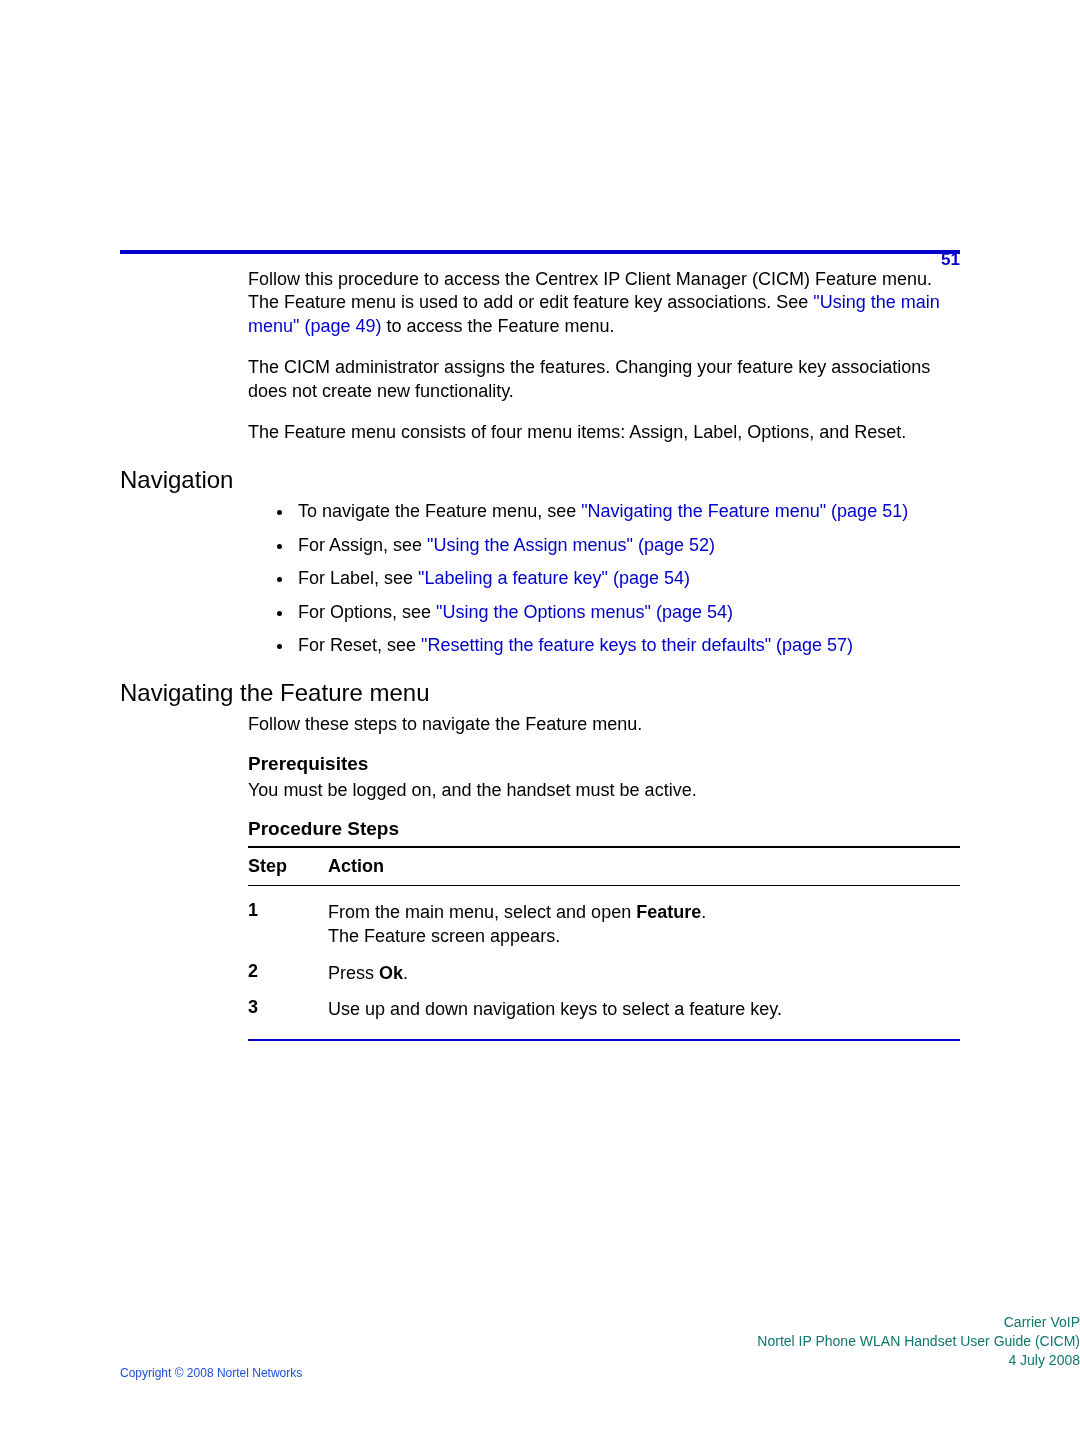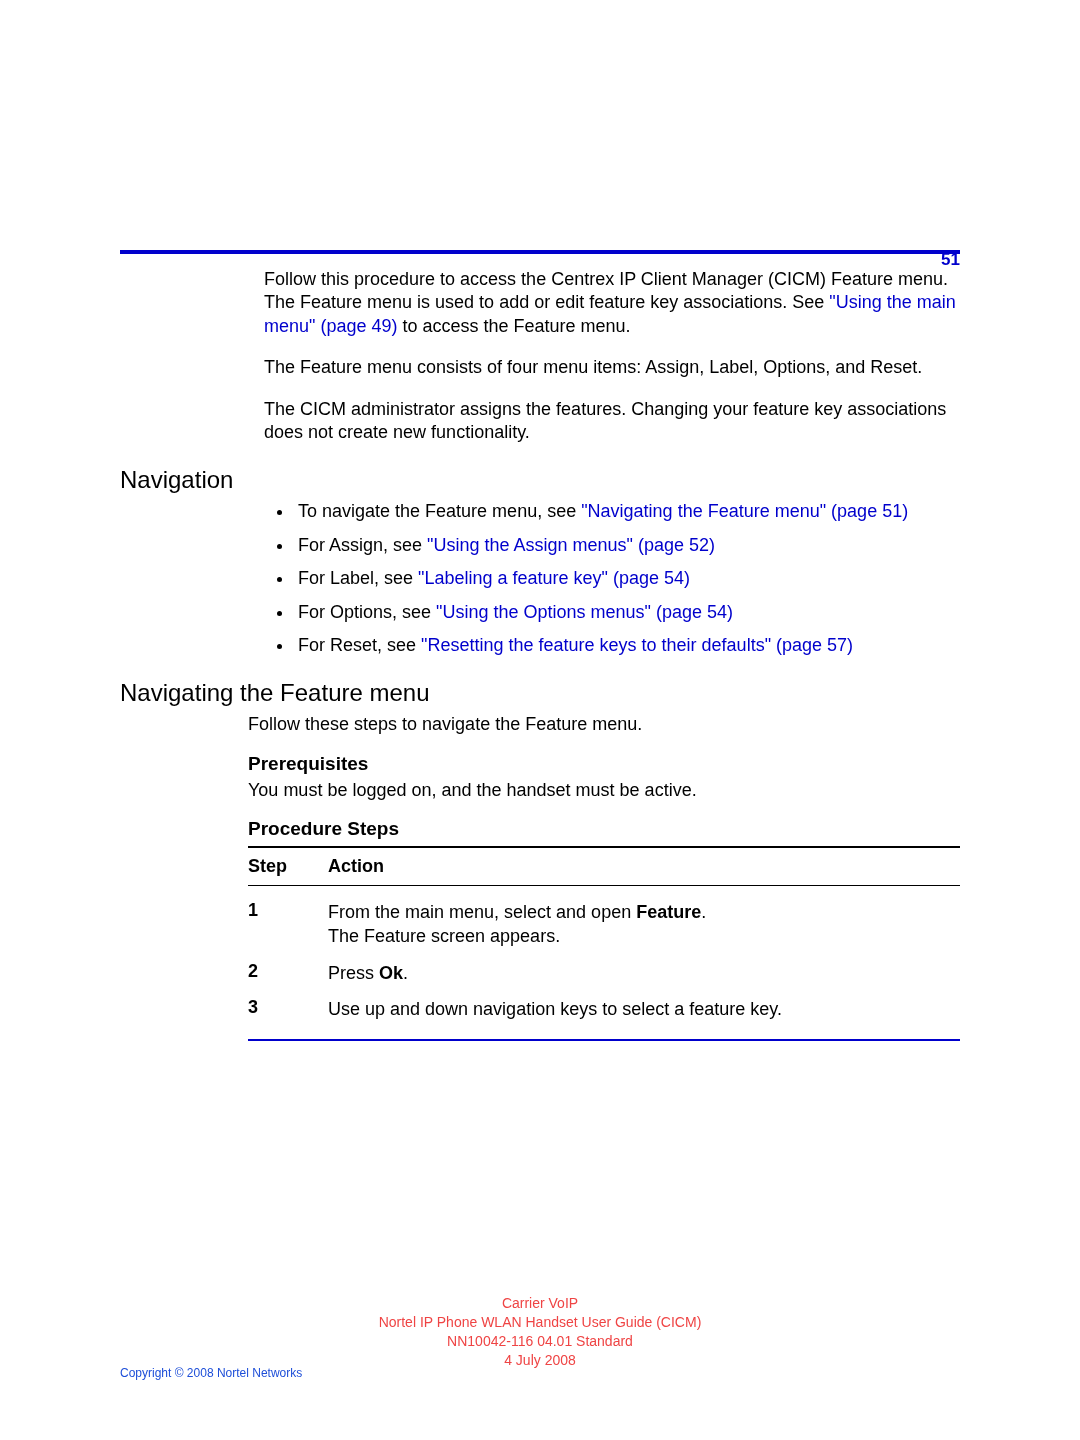--- a/index.html
+++ b/index.html
@@ -39,21 +39,21 @@
     font-size: 36px;
     font-weight: bold;
     margin: 18px 0 14px 0;
   }
   .body-block {
     margin-left: 128px;
     font-size: 18px;
     line-height: 1.30;
   }
   .para {
-    margin: 14px 0 18px 16px;
+    margin: 14px 0 18px 0;
   }
   .link {
     color: #0000cc;
   }
   h2.section {
     font-size: 24px;
     font-weight: normal;
     margin: 22px 0 6px 0;
   }
   h3.subsection {
@@ -115,22 +115,22 @@
   .step-text .sub {
     margin-top: 0;
   }
   .footer-rule {
     margin-left: 128px;
     border: none;
     border-top: 2.5px solid #0000cc;
     margin-top: 12px;
   }
   .footer-block {
-    text-align: center;
-    color: #ef4444;
+    text-align: right;
+    color: #0f766e;
     font-size: 14px;
     line-height: 1.35;
     margin-top: 10px;
   }
   .copyright {
     position: absolute;
     left: 120px;
     bottom: 60px;
     font-size: 12px;
     color: #1d4ed8;
@@ -149,22 +149,22 @@
 
   <div class="page-number">51</div>
 
   <hr class="hr-thick">
   <hr class="hr-thin">
 
   <div class="body-block">
     <div class="para">
       <span>Follow this procedure to access the Centrex IP Client Manager (CICM) Feature menu. The Feature menu is used to add or edit feature key associations. See </span><span class="link">"Using the main menu" (page 49)</span><span> to access the Feature menu.</span>
     </div>
+    <div class="para">The CICM administrator assigns the features. Changing your feature key associations does not create new functionality.</div>
     <div class="para">The Feature menu consists of four menu items: Assign, Label, Options, and Reset.</div>
-    <div class="para">The CICM administrator assigns the features. Changing your feature key associations does not create new functionality.</div>
   </div>
 
   <h2 class="section">Navigation</h2>
   <div class="body-block">
     <ul class="nav-list">
       <li>
         <span>To navigate the Feature menu, see </span><span class="link">"Navigating the Feature menu" (page 51)</span>
       </li>
       <li>
         <span>For Assign, see </span><span class="link">"Using the Assign menus" (page 52)</span>
@@ -223,20 +223,19 @@
       </div>
     </div>
   </div>
 
   <hr class="footer-rule">
 
   <div class="footer-abs">
     <div class="footer-block">
       <div>Carrier VoIP</div>
       <div>Nortel IP Phone WLAN Handset User Guide (CICM)</div>
-      <div>NN10042-116   04.01   Standard</div>
       <div>4 July 2008</div>
     </div>
   </div>
 
   <div class="copyright">Copyright © 2008 Nortel Networks</div>
 
 </div>
 
 </body></html>

